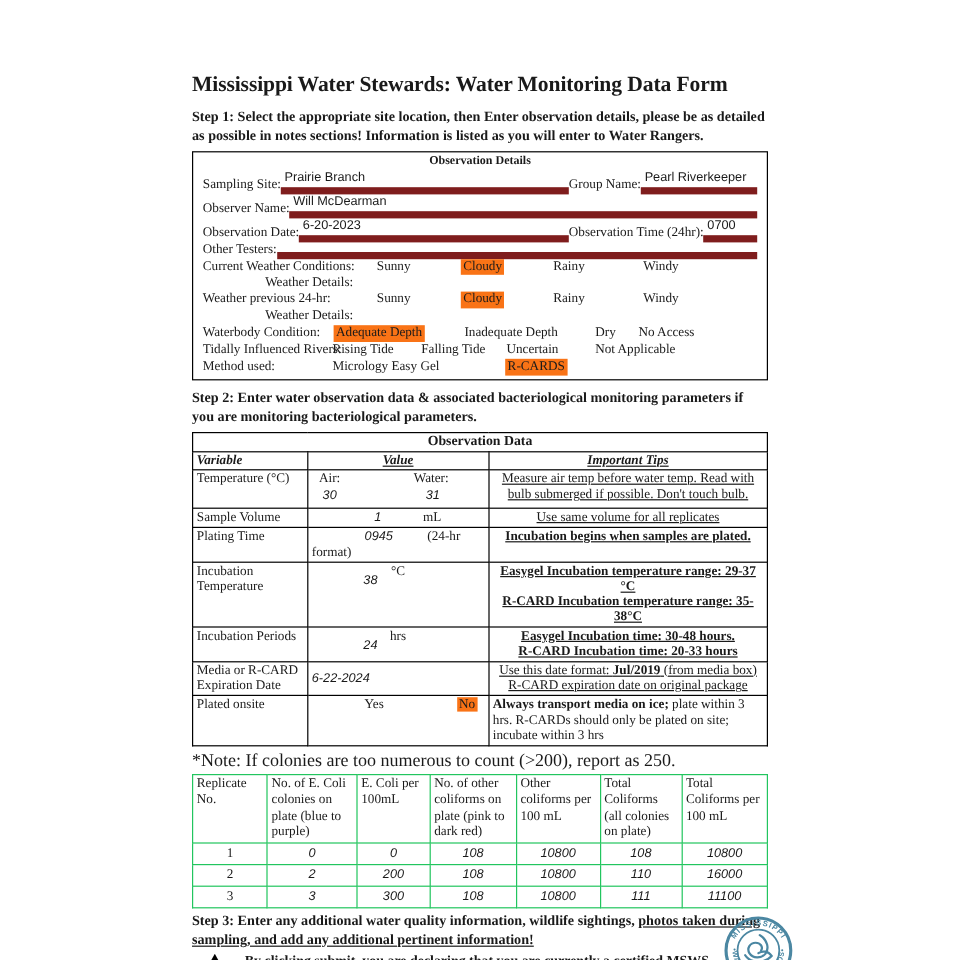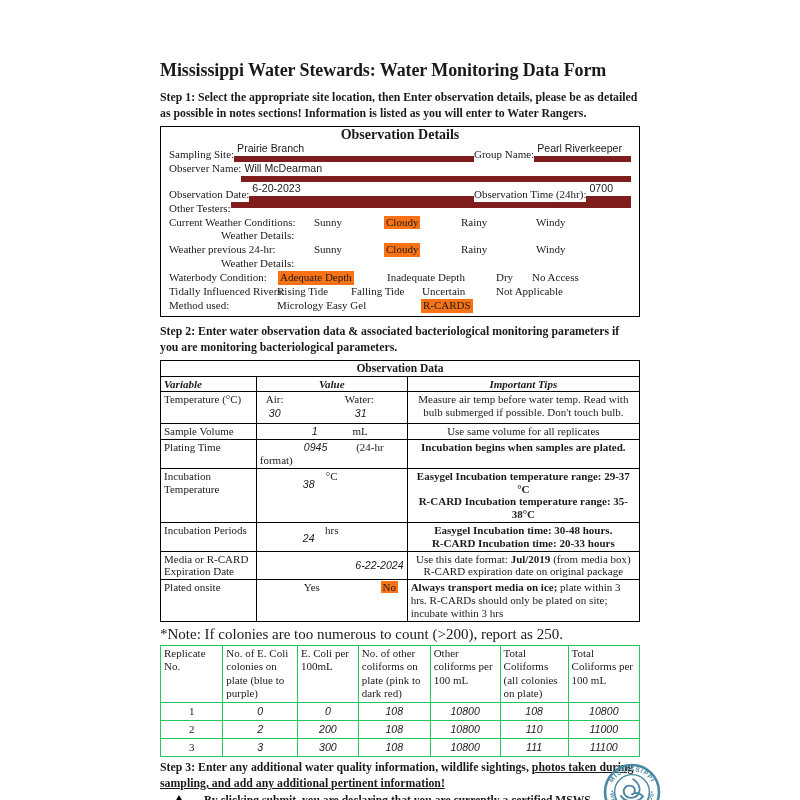--- a/index.html
+++ b/index.html
@@ -6,38 +6,38 @@
   body { width:800px; height:800px; position:relative; color:#1a1a1a;
          font-family:"Liberation Serif", serif; }
   .doc { position:absolute; left:160px; top:60px; width:480px; }
 
   .title { font-size:18px; font-weight:bold; white-space:nowrap; letter-spacing:-0.1px; margin:0 0 8px 0; }
   .step { font-size:11.8px; font-weight:bold; line-height:16px; margin:0 0 5px 0; }
   .u { text-decoration:underline; }
 
   
   .box1 { border:1.5px solid #000; padding:1px 8px 3px 8px; font-size:11px; line-height:13.9px; margin-bottom:6px; }
-  .box1 .hdr { text-align:center; font-weight:bold; font-size:14px; }
-  .frow { display:flex; align-items:flex-start; }
+  .box1 .hdr { text-align:center; font-weight:bold; font-size:10px; }
+  .frow { display:flex; align-items:flex-end; }
   .fgroup1 { width:305px; display:flex; align-items:flex-end; }
   .fgroup2 { flex:1; display:flex; align-items:flex-end; }
   .seg { flex:1; border-bottom:6px solid #7f1d1d; }
   .val { font-family:"Liberation Sans","DejaVu Sans",sans-serif; font-size:10.6px; padding-left:3px; white-space:nowrap; }
   .orow { position:relative; height:13.9px; }
   .opt { position:absolute; top:0; white-space:nowrap; }
   .hl { background:#f97316; padding:0 2px; }
   .indent { margin-left:52px; }
 
   
   table { border-collapse:collapse; width:100%; }
   .t2 { font-size:11px; margin-bottom:2px; }
   .t2 td { border:1px solid #000; padding:1px 3px; vertical-align:top; line-height:12.8px; }
   .t2 .cap { text-align:center; font-weight:bold; font-size:11.5px; }
   .t2 .ch { font-weight:bold; font-style:italic; }
-  .t2 .c { text-align:center; }
+  .t2 .c { text-align:center;text-decoration:underline; }
   .sans { font-family:"Liberation Sans","DejaVu Sans",sans-serif; font-size:10.6px;font-style:italic; }
   .bt { font-weight:bold; }
   .vcell { position:relative; }
   .abs { position:absolute; white-space:nowrap; }
 
   
   .t3 { font-size:11px; margin-bottom:2px; }
   .t3 td { border:1px solid #22c55e; padding:1px 3px; vertical-align:top; line-height:13.6px; }
   .t3 .d { text-align:center; vertical-align:middle; height:15px; }
   .note { font-size:15px; margin:4px 0 2px 0; }
@@ -205,21 +205,21 @@
         <span class="abs sans" style="left:46px;top:9px">24</span>
       </td>
       <td class="c bt">
         <div>Easygel Incubation time:  30-48 hours.</div>
         <div>R-CARD Incubation time: 20-33 hours</div>
       </td>
     </tr>
 
     <tr>
       <td>Media or R-CARD Expiration Date</td>
-      <td style="text-align:right;vertical-align:middle" class="sans">6-22-2024</td>
+      <td style="text-align:left;vertical-align:middle" class="sans">6-22-2024</td>
       <td class="c">
         <div><span>Use this date format: </span><span class="bt">Jul/2019</span><span> (from media box)</span></div>
         <div>R-CARD expiration date on original package</div>
       </td>
     </tr>
 
     <tr>
       <td>Plated onsite</td>
       <td>
         <span style="margin-left:44px">Yes</span>
@@ -261,21 +261,21 @@
       <td class="d sans">108</td>
       <td class="d sans">10800</td>
     </tr>
     <tr>
       <td class="d">2</td>
       <td class="d sans">2</td>
       <td class="d sans">200</td>
       <td class="d sans">108</td>
       <td class="d sans">10800</td>
       <td class="d sans">110</td>
-      <td class="d sans">11000</td>
+      <td class="d sans">16000</td>
     </tr>
     <tr>
       <td class="d">3</td>
       <td class="d sans">3</td>
       <td class="d sans">300</td>
       <td class="d sans">108</td>
       <td class="d sans">10800</td>
       <td class="d sans">111</td>
       <td class="d sans">11100</td>
     </tr>

